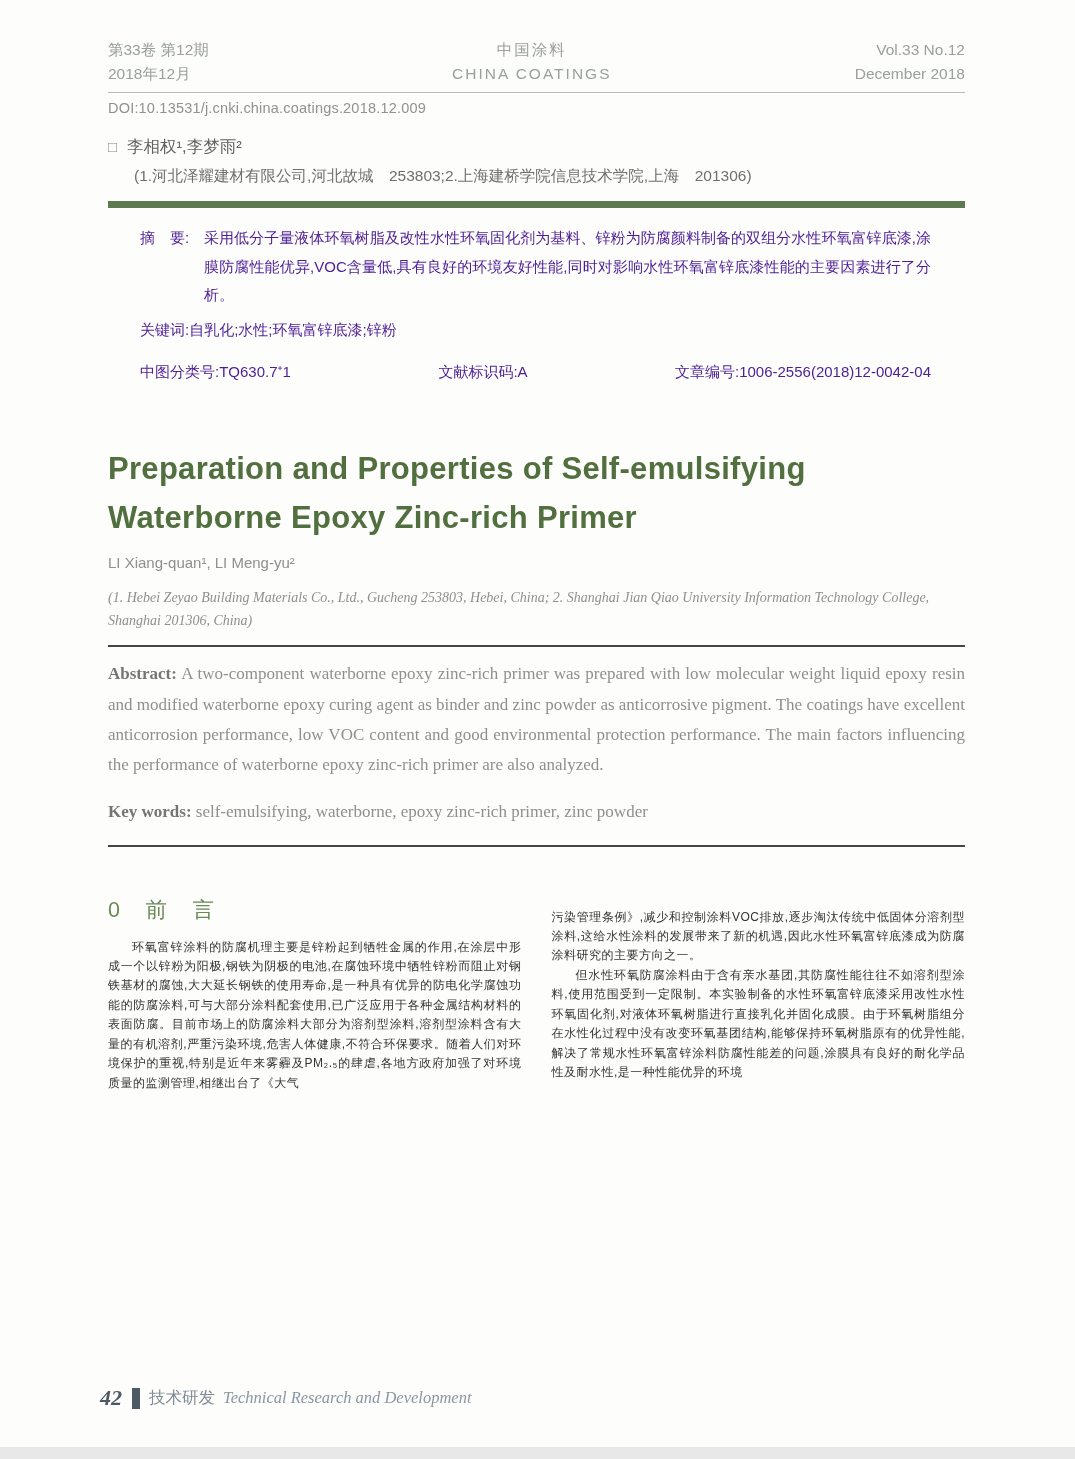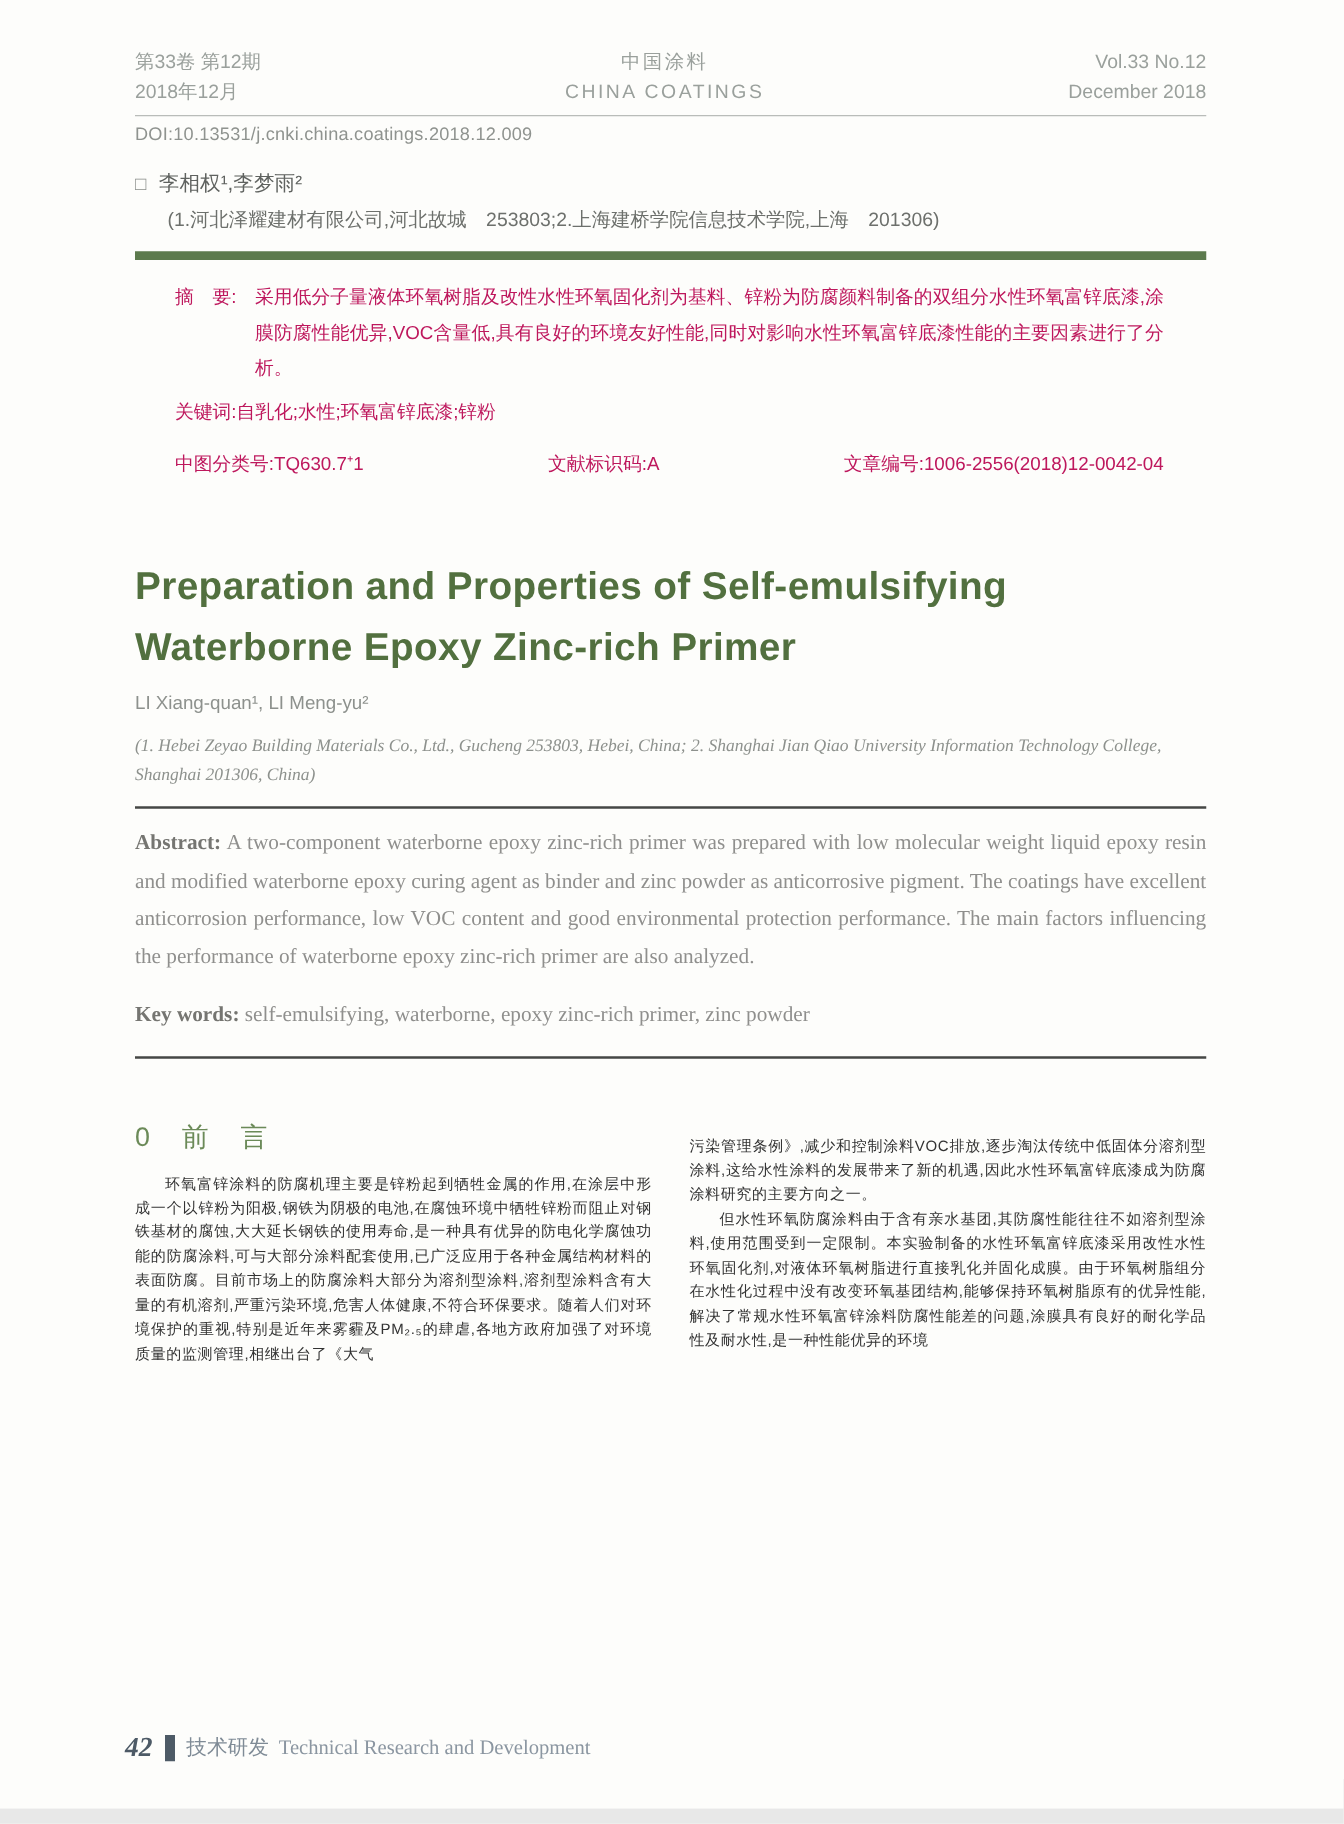--- a/index.html
+++ b/index.html
@@ -34,21 +34,21 @@
     line-height:1.42; letter-spacing:3px;
     width:880px;
   }
   .authors-cn { margin-top:20px; color:#5f625f; font-size:16.5px; }
   .authors-cn .marker { color:#8a8d8a; margin-right:10px; font-size:15px; }
   .affil-cn { margin-top:8px; padding-left:26px; color:#6d706c; font-size:15.5px; }
 
   .green-bar { margin-top:14px; height:7px; background:#5c7a4d; }
 
   
-  .abs-cn { padding:16px 34px 0 32px; color:#be185d; font-size:15px; line-height:1.9; }
+  .abs-cn { padding:16px 34px 0 32px; color:#4c1d95; font-size:15px; line-height:1.9; }
   .abs-row { display:flex; }
   .abs-label { white-space:pre; flex:0 0 64px; }
   .abs-text { flex:1; text-align:justify; }
   .kw-row { margin-top:6px; }
   .class-row { display:flex; justify-content:space-between; margin-top:14px; }
 
   
   .title-en {
     margin-top:58px;
     color:#52703f;
@@ -89,21 +89,21 @@
   .pfooter {
     position:absolute; left:100px; bottom:36px;
     display:flex; align-items:center;
   }
   .page-num {
     font-family:"Liberation Serif", serif; font-style:italic; font-weight:bold;
     font-size:22px; color:#4d5a66;
   }
   .footer-bar { width:8px; height:21px; background:#4d5a66; margin:0 9px 0 10px; }
   .footer-cn { color:#7f8b96; font-size:16.5px; margin-right:8px; }
-  .footer-en { color:#8b96a1; font-family:"Liberation Serif", serif; font-size:16.5px; }
+  .footer-en { color:#8b96a1; font-family:"Liberation Serif", serif; font-size:16.5px;font-style:italic; }
 </style>
 </head>
 <body>
 
 <div class="page">
   <div class="content">
 
     <div class="jheader">
       <div class="hl">
         <div>第33卷 第12期</div>

